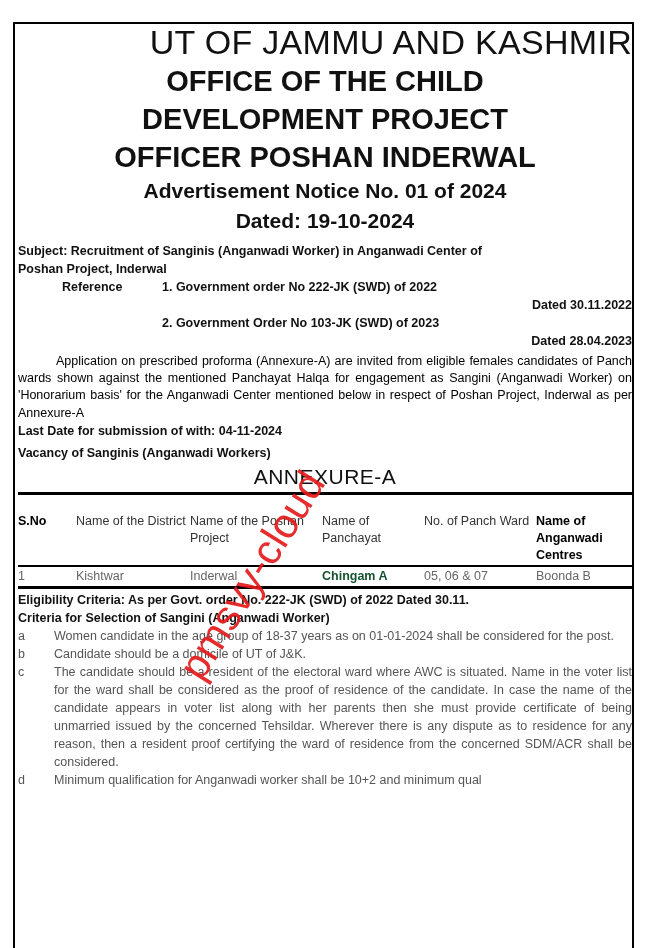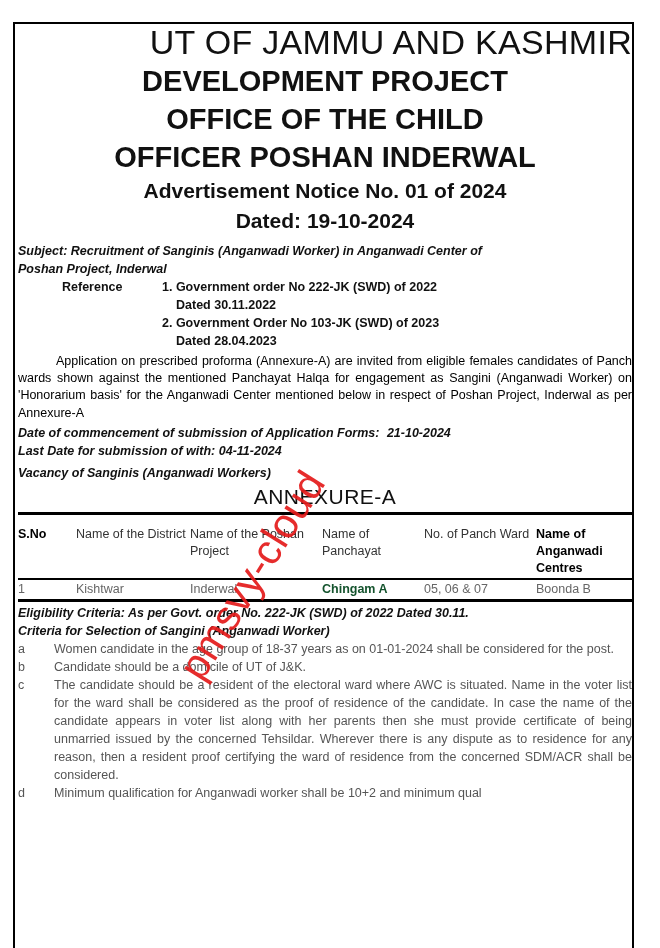--- a/index.html
+++ b/index.html
@@ -46,25 +46,25 @@
       font-weight: bold;
       line-height: 30px;
       margin: 0;
     }
     .p-line {
       font-size: 12.5px;
       line-height: 18px;
       margin: 0;
       white-space: nowrap;
     }
-    .bold { font-weight: bold; font-style: italic; }
+    .bold { font-weight: bold; }
     .ref-row { display: flex; font-size: 12.5px; line-height: 18px; font-weight: bold; }
     .ref-label { width: 100px; margin-left: 44px; }
     .ref-items { flex: 1; }
-    .ref-date { padding-left: 14px; }
+    .ref-date { padding-left: 14px; text-align: right; }
     .para {
       font-size: 12.5px;
       line-height: 17.2px;
       color: #000000;
       text-align: justify;
       margin: 0;
     }
     .annexure-title {
       text-align: center;
       font-size: 21px;
@@ -77,21 +77,21 @@
       border-collapse: collapse;
       font-size: 12.5px;
       line-height: 17px;
     }
     table.vacancy thead tr { border-top: 3px solid #000; border-bottom: 2px solid #000; }
     table.vacancy tbody tr { border-bottom: 3px solid #000; }
     table.vacancy th {
       text-align: left;
       font-weight: normal;
       vertical-align: top;
-      padding: 11px 2px 1px 0;
+      padding: 18px 2px 1px 0;
       color: #333;
     }
     table.vacancy th .b { font-weight: bold; color: #000; }
     table.vacancy td { padding: 1px 2px 1px 0; color: #666; }
     table.vacancy td.strong { color: #14532d; font-weight: bold; }
     .crit-list { margin: 0; padding: 0; list-style: none; }
     .crit-item { display: flex; font-size: 12.5px; line-height: 18px; color: #555; }
     .crit-letter { width: 36px; flex: none; }
     .crit-text { flex: 1; text-align: justify; }
     .watermark-wrap {
@@ -106,22 +106,22 @@
     }
   </style>
 </head>
 <body>
 
 <div class="page-border"></div>
 
 <div class="content">
 
   <h1 class="h-ut">UT OF JAMMU AND KASHMIR</h1>
+  <h2 class="h-office">OFFICE OF THE CHILD</h2>
   <h2 class="h-office">DEVELOPMENT PROJECT</h2>
-  <h2 class="h-office">OFFICE OF THE CHILD</h2>
   <h2 class="h-office">OFFICER POSHAN INDERWAL</h2>
   <h3 class="h-notice">Advertisement Notice No. 01 of 2024</h3>
   <h3 class="h-notice" style="margin-bottom:6px;">Dated: 19-10-2024</h3>
 
   <p class="p-line bold">
     <span>Subject:</span>
     <span>Recruitment of Sanginis (Anganwadi Worker) in Anganwadi Center of</span>
   </p>
   <p class="p-line bold">Poshan Project, Inderwal</p>
 
@@ -132,24 +132,20 @@
       <div class="ref-date">Dated  30.11.2022</div>
       <div>2. Government Order No 103-JK (SWD) of 2023</div>
       <div class="ref-date">Dated  28.04.2023</div>
     </div>
   </div>
 
   <p class="para" style="text-indent:38px; margin-top:3px;">
     <span>Application on prescribed proforma (Annexure-A) are invited from eligible females candidates of Panch wards shown against the mentioned Panchayat Halqa for engagement as Sangini (Anganwadi Worker) on 'Honorarium basis' for the Anganwadi Center mentioned below in respect of Poshan Project, Inderwal as per Annexure-A</span>
   </p>
 
-  <p class="p-line bold" style="margin-top:2px;">
-    <span>Date of commencement of submission of Application Forms:</span>
-    <span style="margin-left:4px;">21-10-2024</span>
-  </p>
   <p class="p-line bold">
     <span>Last Date for submission of with:</span>
     <span>04-11-2024</span>
   </p>
   <p class="p-line bold" style="margin-top:4px;">Vacancy of Sanginis (Anganwadi Workers)</p>
 
   <div class="annexure-title">ANNEXURE-A</div>
 
   <table class="vacancy">
     <thead>

